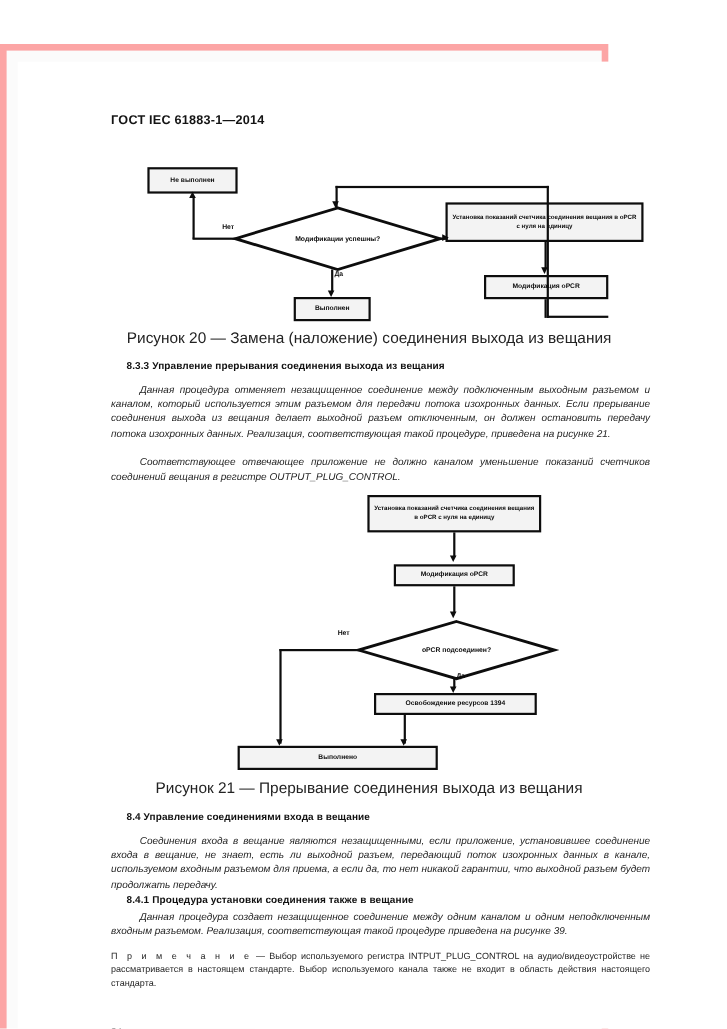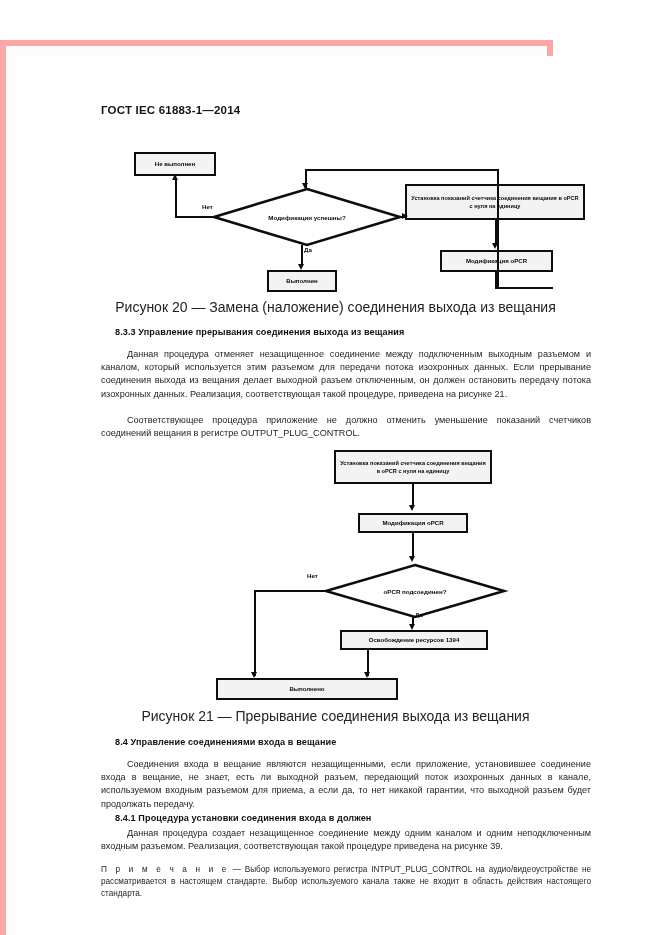--- a/index.html
+++ b/index.html
@@ -137,21 +137,21 @@
   .para {
     position: absolute;
     left: 85px;
     width: 490px;
     font-size: 9.1px;
     line-height: 13.2px;
     color: #1e1e1e;
     text-align: justify;
     text-justify: inter-word;
   }
-  .para.indent { text-indent: 26px; }
+  .para.indent { text-indent: 26px; font-style: italic; }
   .note {
     position: absolute;
     left: 85px;
     width: 490px;
     font-size: 8.2px;
     line-height: 12px;
     color: #1e1e1e;
     text-align: justify;
   }
   .note .note-label {
@@ -219,21 +219,21 @@
 
       <div class="edge v" style="left:285px; top:189px; height:20px;"></div>
       <div class="arrow-down" style="left:282px; top:208px;"></div>
       <div class="edge-label" style="left:288px; top:190px;">Да</div>
     </div>
 
     <div class="fig-caption" style="top:243px;">Рисунок 20 — Замена (наложение) соединения выхода из вещания</div>
 
     <div class="heading" style="top:271px;">8.3.3  Управление прерывания соединения выхода из вещания</div>
     <div class="para indent" style="top:292px;">Данная процедура отменяет незащищенное соединение между подключенным выходным разъемом и каналом, который используется этим разъемом для передачи потока изохронных данных. Если прерывание соединения выхода из вещания делает выходной разъем отключенным, он должен остановить передачу потока изохронных данных. Реализация, соответствующая такой процедуре, приведена на рисунке 21.</div>
-    <div class="para indent" style="top:358px;">Соответствующее процедура приложение не должно отменить уменьшение показаний счетчиков соединений вещания в регистре OUTPUT_PLUG_CONTROL.</div>
+    <div class="para indent" style="top:358px;">Соответствующее отвечающее приложение не должно каналом уменьшение показаний счетчиков соединений вещания в регистре OUTPUT_PLUG_CONTROL.</div>
 
     <div class="flow">
 
       <div class="node" style="left:318px; top:394px; width:158px; height:34px; font-size:5.6px;">
         <span class="lines">Установка показаний счетчика соединения вещания в oPCR с нуля на единицу</span>
       </div>
 
       <div class="node" style="left:342px; top:457px; width:110px; height:20px;">
         <span class="lines">Модификация oPCR</span>
       </div>
@@ -270,21 +270,21 @@
 
       <div class="edge v" style="left:351px; top:594px; height:26px;"></div>
       <div class="arrow-down" style="left:348px; top:616px;"></div>
     </div>
 
     <div class="fig-caption" style="top:652px;text-align:center;">Рисунок 21 — Прерывание соединения выхода из вещания</div>
 
     <div class="heading" style="top:681px;">8.4  Управление соединениями входа в вещание</div>
     <div class="para indent" style="top:702px;">Соединения входа в вещание являются незащищенными, если приложение, установившее соединение входа в вещание, не знает, есть ли выходной разъем, передающий поток изохронных данных в канале, используемом входным разъемом для приема, а если да, то нет никакой гарантии, что выходной разъем будет продолжать передачу.</div>
 
-    <div class="heading" style="top:757px;">8.4.1  Процедура установки соединения входа в должен</div>
+    <div class="heading" style="top:757px;">8.4.1  Процедура установки соединения также в вещание</div>
     <div class="para indent" style="top:771px;">Данная процедура создает незащищенное соединение между одним каналом и одним неподключенным входным разъемом. Реализация, соответствующая такой процедуре приведена на рисунке 39.</div>
 
     <div class="note" style="top:808px;">
       <span class="note-label">П р и м е ч а н и е</span>
       <span>— Выбор используемого регистра INTPUT_PLUG_CONTROL на аудио/видеоустройстве не рассматривается в настоящем стандарте. Выбор используемого канала также не входит в область действия настоящего стандарта.</span>
     </div>
 
     <div class="page-num">34</div>
 
   </div>

